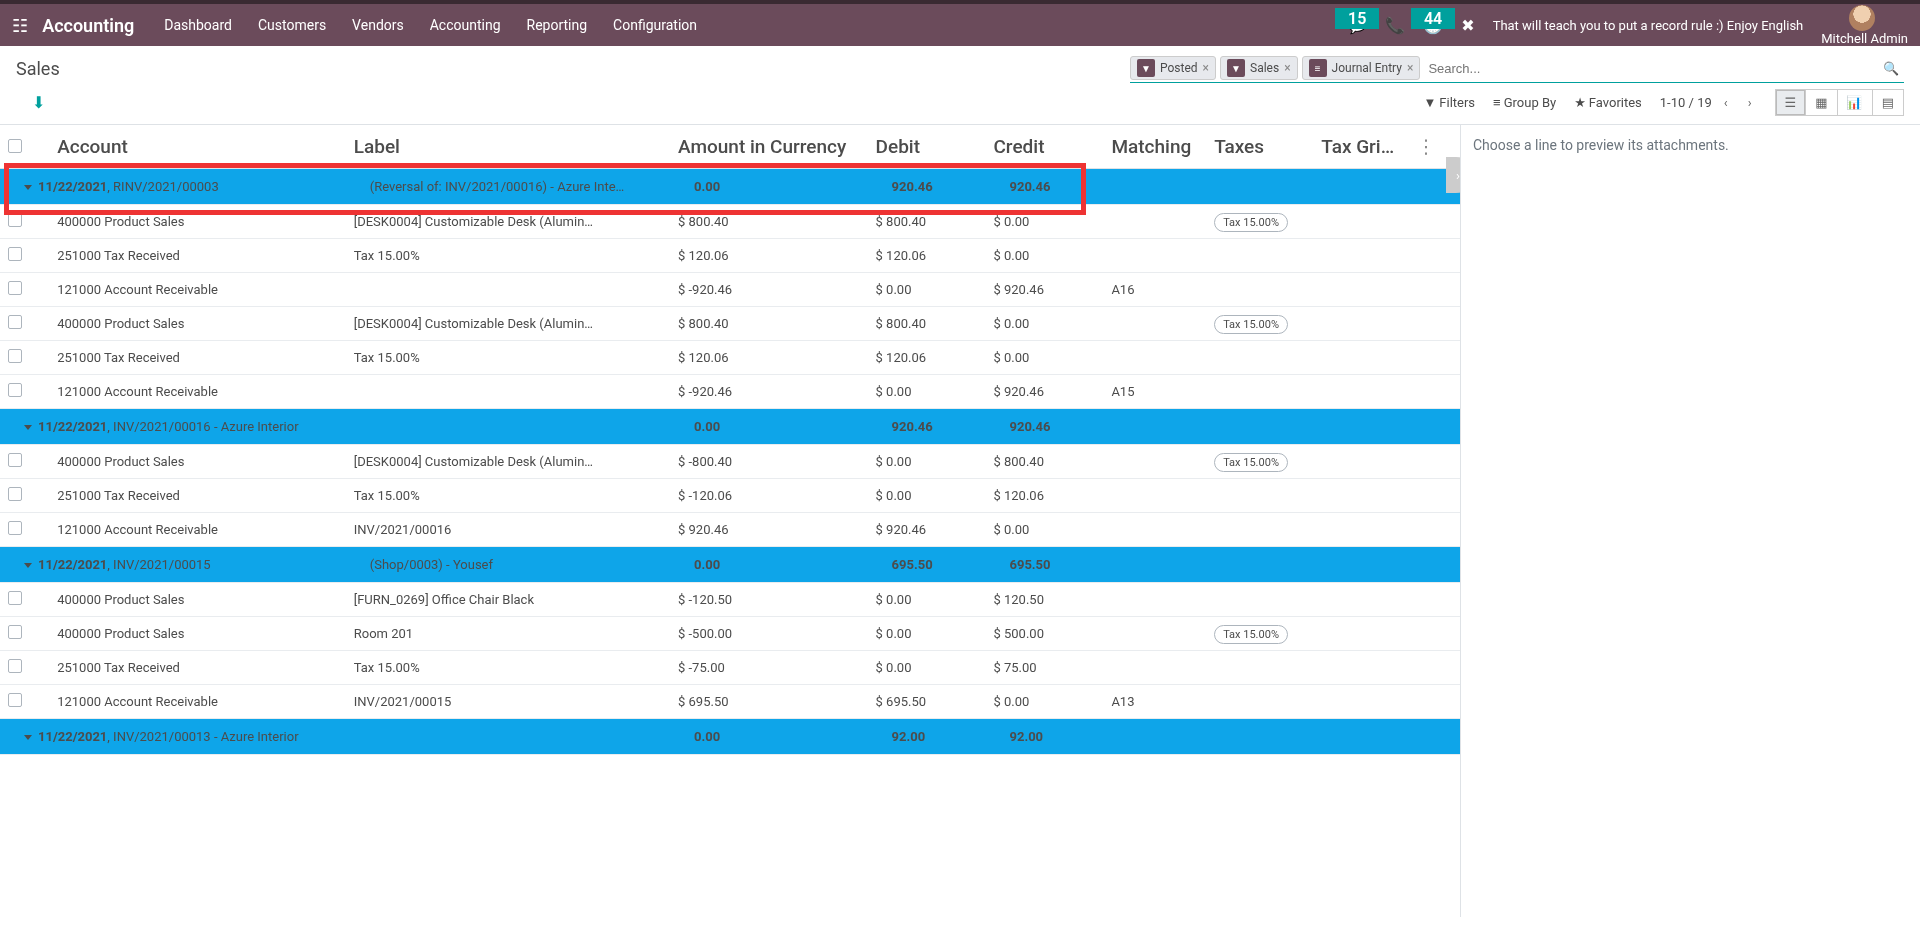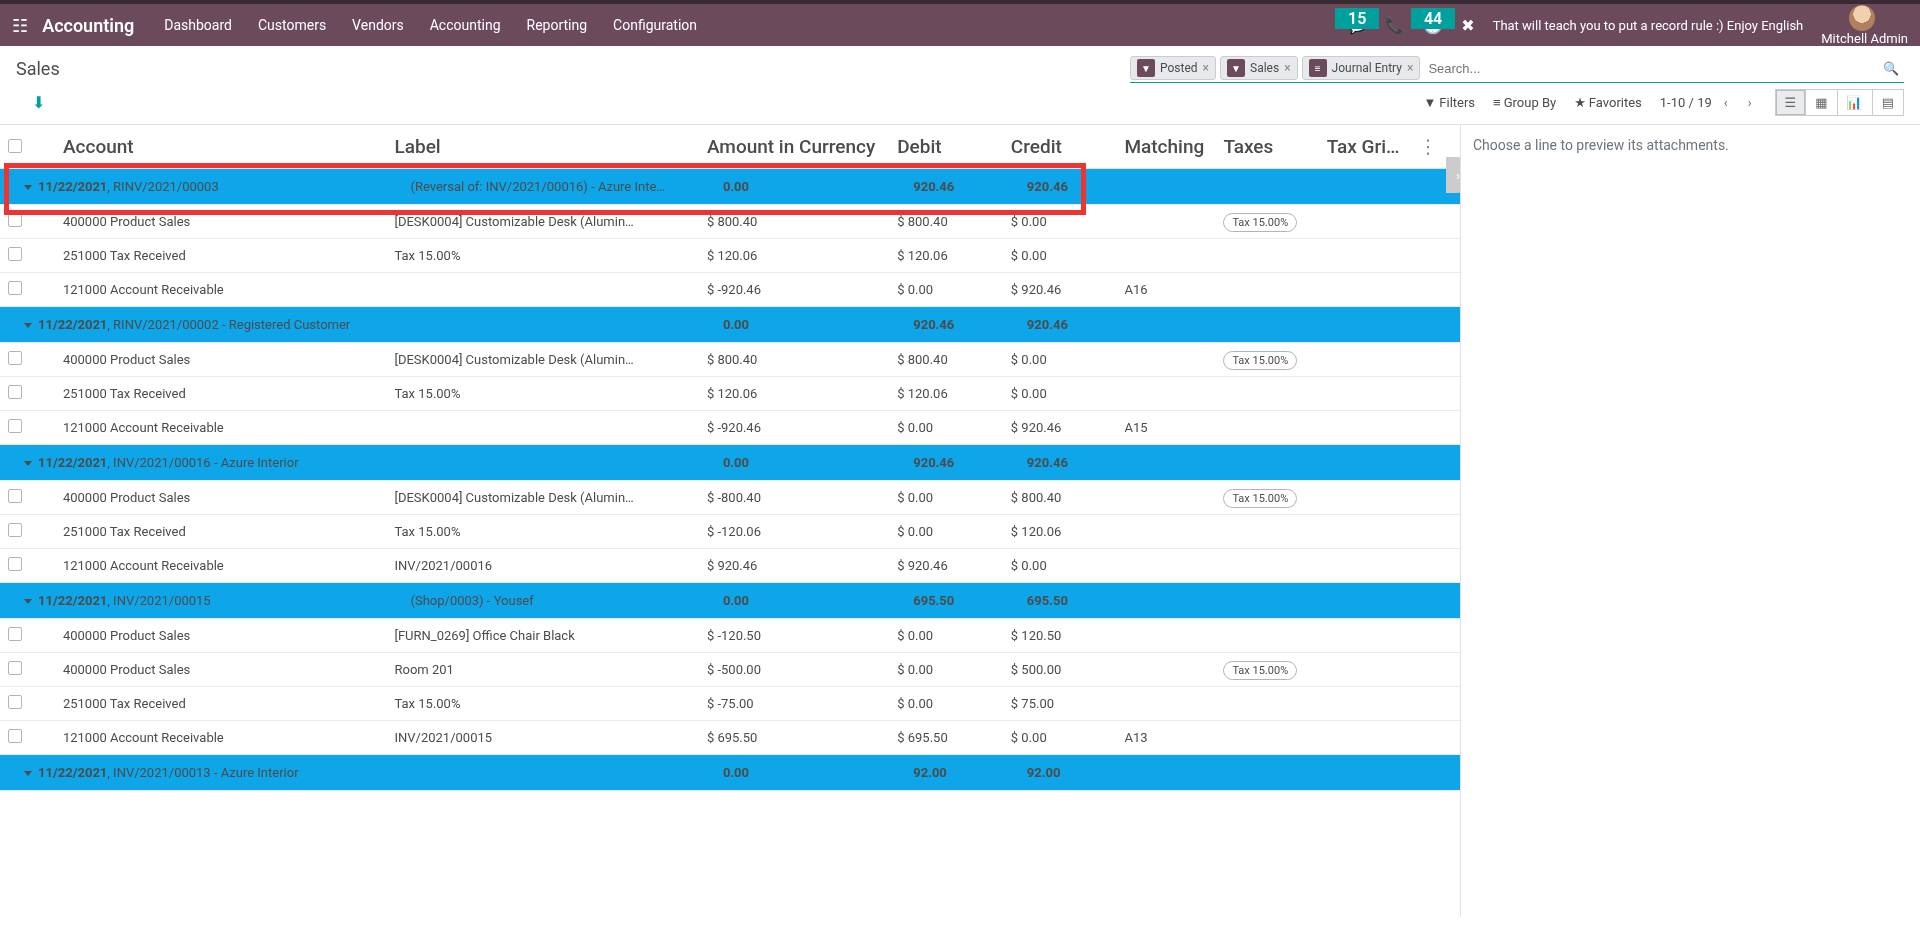--- a/index.html
+++ b/index.html
@@ -207,31 +207,20 @@
             <td>121000 Account Receivable</td>
             <td></td>
             <td class="num">$ -920.46</td>
             <td class="num">$ 0.00</td>
             <td class="num">$ 920.46</td>
             <td>A16</td>
             <td></td>
             <td></td>
             <td></td>
           </tr>
-          <tr class="group-row">
-            <td colspan="2"><span class="caret"></span><span class="gdate">11/22/2021</span><span>, RINV/2021/00002 - Registered Customer</span></td>
-            <td></td>
-            <td class="num"><b>0.00</b></td>
-            <td class="num"><b>920.46</b></td>
-            <td class="num"><b>920.46</b></td>
-            <td></td>
-            <td></td>
-            <td></td>
-            <td></td>
-          </tr>
           <tr>
             <td><span class="checkbox"></span></td>
             <td>400000 Product Sales</td>
             <td>[DESK0004] Customizable Desk (Alumin…</td>
             <td class="num">$ 800.40</td>
             <td class="num">$ 800.40</td>
             <td class="num">$ 0.00</td>
             <td></td>
             <td><span class="tax-badge">Tax 15.00%</span></td>
             <td></td>

